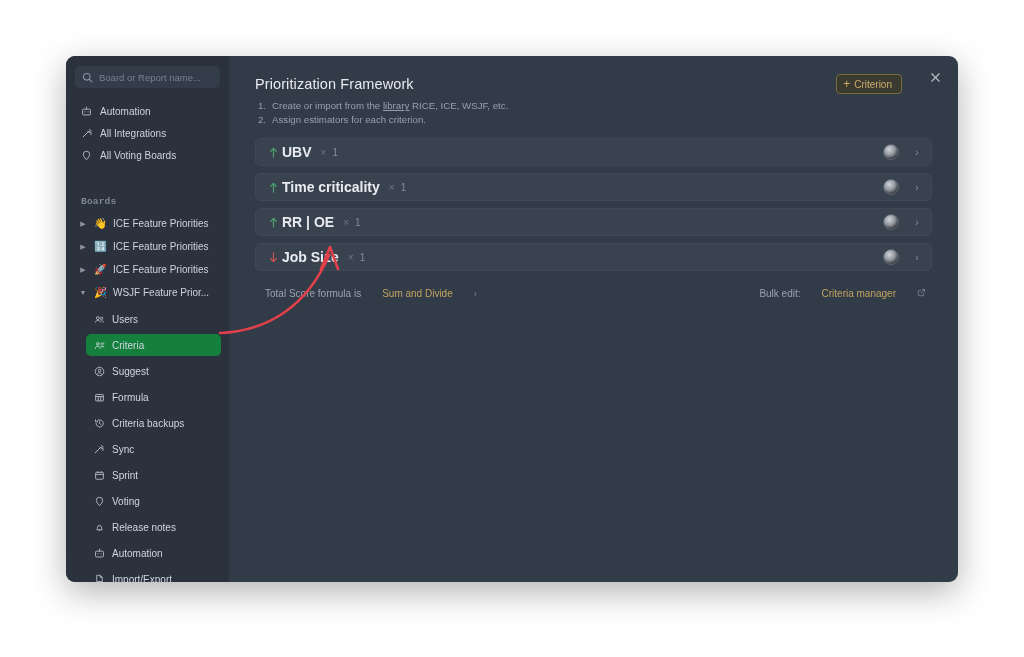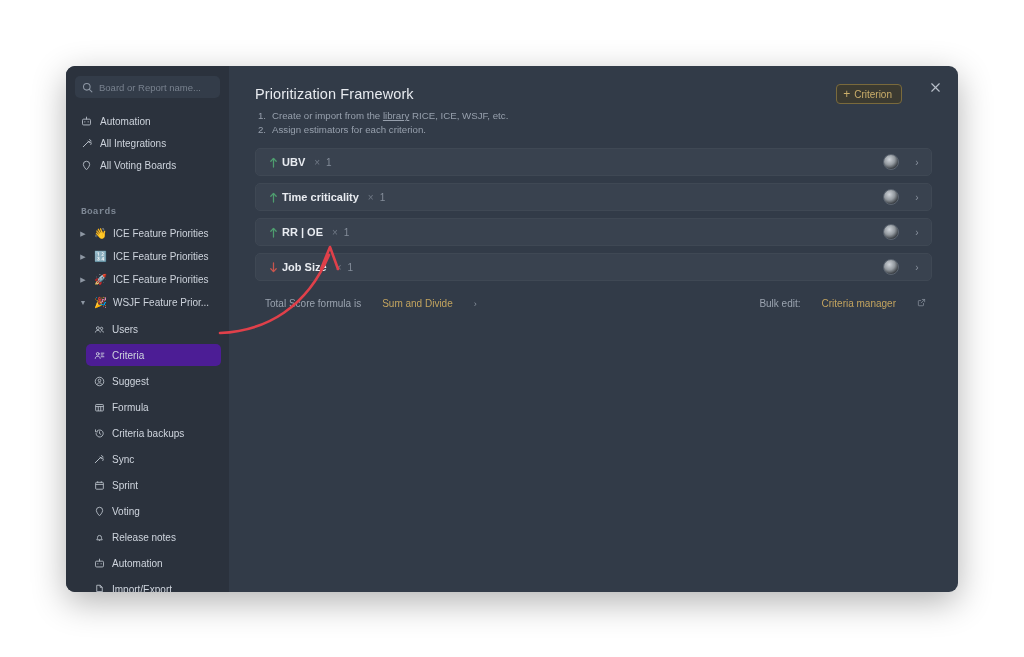--- a/index.html
+++ b/index.html
@@ -16,21 +16,21 @@
     position: relative;
     width: 1024px;
     height: 657px;
     background: #ffffff;
   }
 
   
   #app-window {
     position: absolute;
     left: 66px;
-    top: 66px;
+    top: 56px;
     width: 892px;
     height: 526px;
     background: #323b48;
     border-radius: 9px;
     overflow: hidden;
     display: flex;
     box-shadow: 0 10px 34px rgba(0,0,0,0.30);
   }
 
   
@@ -119,21 +119,21 @@
     align-items: center;
     gap: 7px;
     height: 22px;
     margin: 4px 8px 0 20px;
     padding: 0 7px;
     border-radius: 5px;
     color: #cfd5de;
     font-size: 10px;
     white-space: nowrap;
   }
-  .sub-item.selected { background: #4c1d95; }
+  .sub-item.selected { background: #15803d; }
   .sub-item .ico { width: 12px; flex: 0 0 12px; display:flex; align-items:center; justify-content:center; }
   .sub-item .ico svg { display:block; }
 
   
   #main {
     flex: 1;
     position: relative;
     padding: 18px 26px 0 26px;
   }
 
@@ -195,21 +195,21 @@
     border: 1px solid #3f4854;
     border-radius: 5px;
     display: flex;
     align-items: center;
     padding: 0 10px 0 12px;
     cursor: pointer;
   }
   .crit-arrow { width: 11px; flex: 0 0 11px; display:flex; align-items:center; justify-content:center; }
   .crit-name {
     color: #e9ecf1;
-    font-size: 11px;
+    font-size: 14px;
     font-weight: bold;
     margin-left: 3px;
     white-space: nowrap;
   }
   .crit-mult { color: #6f7885; font-size: 10px; margin-left: 9px; }
   .crit-weight { color: #848d9a; font-size: 10px; margin-left: 6px; }
   .crit-spacer { flex: 1; }
   .avatar {
     width: 16px; height: 16px; border-radius: 50%;
     background: radial-gradient(circle at 38% 32%, #cfd4da 0%, #93999f 42%, #3e4349 72%, #23272b 100%);

